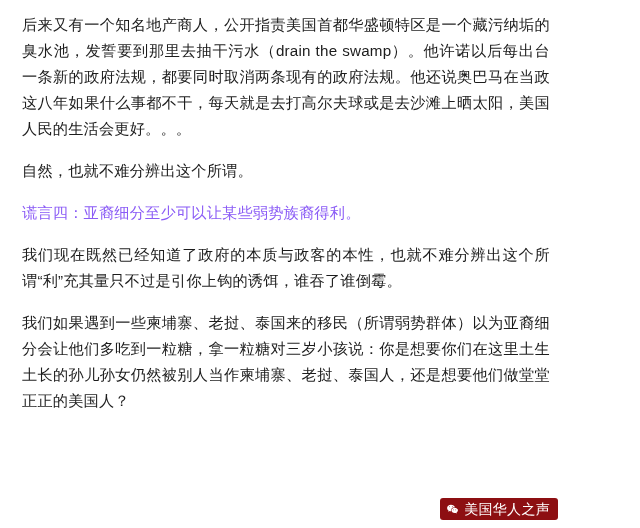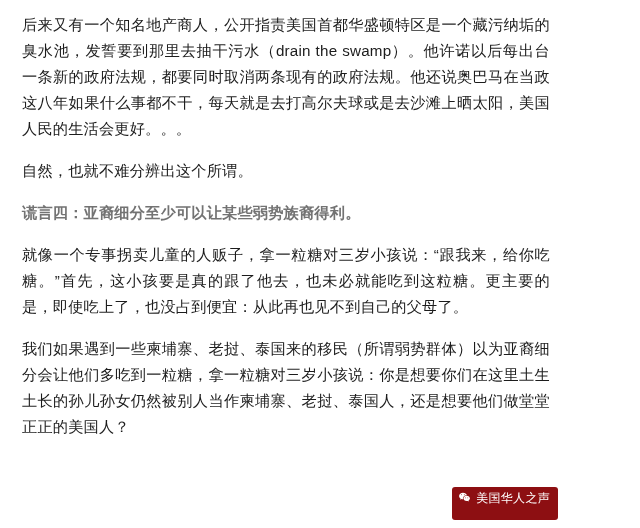--- a/index.html
+++ b/index.html
@@ -24,35 +24,35 @@
   }
   p.para {
     margin: 0 0 16px 0;
     font-size: 15.2px;
     line-height: 26px;
     text-align: justify;
     letter-spacing: 0.2px;
     color: #1c1c1c;
   }
   p.para.bold {
-    font-weight: bold;
-    color: #737373;
+    font-weight: normal;
+    color: #8b5cf6;
   }
   .footer-badge {
     position: absolute;
     right: 14px;
     bottom: 8px;
     display: flex;
     align-items: center;
     gap: 5px;
     background: #8d0f12;
     color: #ffffff;
-    font-size: 12px;
+    font-size: 14px;
     line-height: 1;
-    padding: 4px 8px 16px 6px;
+    padding: 4px 8px 4px 6px;
     border-radius: 3px;
     white-space: nowrap;
   }
   .footer-badge .wechat-icon {
     display: inline-block;
     width: 13px;
     height: 13px;
     position: relative;
   }
   .footer-badge .wechat-icon svg {
@@ -62,21 +62,21 @@
     letter-spacing: 0.3px;
   }
 </style>
 </head>
 <body>
 
 <div class="page">
   <p class="para">后来又有一个知名地产商人，公开指责美国首都华盛顿特区是一个藏污纳垢的臭水池，发誓要到那里去抽干污水（drain the swamp）。他许诺以后每出台一条新的政府法规，都要同时取消两条现有的政府法规。他还说奥巴马在当政这八年如果什么事都不干，每天就是去打高尔夫球或是去沙滩上晒太阳，美国人民的生活会更好。。。</p>
   <p class="para">自然，也就不难分辨出这个所谓。</p>
   <p class="para bold">谎言四：亚裔细分至少可以让某些弱势族裔得利。</p>
-  <p class="para">就像一个专事拐卖儿童的人贩子，拿一粒糖对三岁小孩说：“跟我来，给你吃糖。”首先，这小孩要是真的跟了他去，也未必就能吃到这粒糖。更主要的是，即使吃上了，也没占到便宜：从此再也见不到自己的父母了。</p>
+  <p class="para">我们现在既然已经知道了政府的本质与政客的本性，也就不难分辨出这个所谓“利”充其量只不过是引你上钩的诱饵，谁吞了谁倒霉。</p>
   <p class="para">我们如果遇到一些柬埔寨、老挝、泰国来的移民（所谓弱势群体）以为亚裔细分会让他们多吃到一粒糖，拿一粒糖对三岁小孩说：你是想要你们在这里土生土长的孙儿孙女仍然被别人当作柬埔寨、老挝、泰国人，还是想要他们做堂堂正正的美国人？</p>
 
   <div class="footer-badge">
     <span class="wechat-icon">
       <svg width="13" height="13" viewBox="0 0 24 24" aria-hidden="true">
         <path fill="#ffffff" d="M9.2 3C5.2 3 2 5.8 2 9.2c0 1.9 1 3.6 2.7 4.8l-.7 2.1 2.4-1.2c.8.2 1.6.4 2.5.4h.5c-.2-.5-.3-1.1-.3-1.7 0-3.2 3-5.8 6.8-5.8h.6C15.8 5 12.8 3 9.2 3zm-2.5 3.1c.5 0 .9.4.9.9s-.4.9-.9.9-.9-.4-.9-.9.4-.9.9-.9zm5 0c.5 0 .9.4.9.9s-.4.9-.9.9-.9-.4-.9-.9.4-.9.9-.9z"></path>
         <path fill="#ffffff" d="M22 13.6c0-2.8-2.7-5-6-5s-6 2.2-6 5 2.7 5 6 5c.7 0 1.4-.1 2.1-.3l1.9 1-.5-1.7c1.5-.9 2.5-2.4 2.5-4zm-8-1.5c.4 0 .7.3.7.7s-.3.7-.7.7-.7-.3-.7-.7.3-.7.7-.7zm4 0c.4 0 .7.3.7.7s-.3.7-.7.7-.7-.3-.7-.7.3-.7.7-.7z"></path>
       </svg>
     </span>
     <span class="badge-text">美国华人之声</span>

